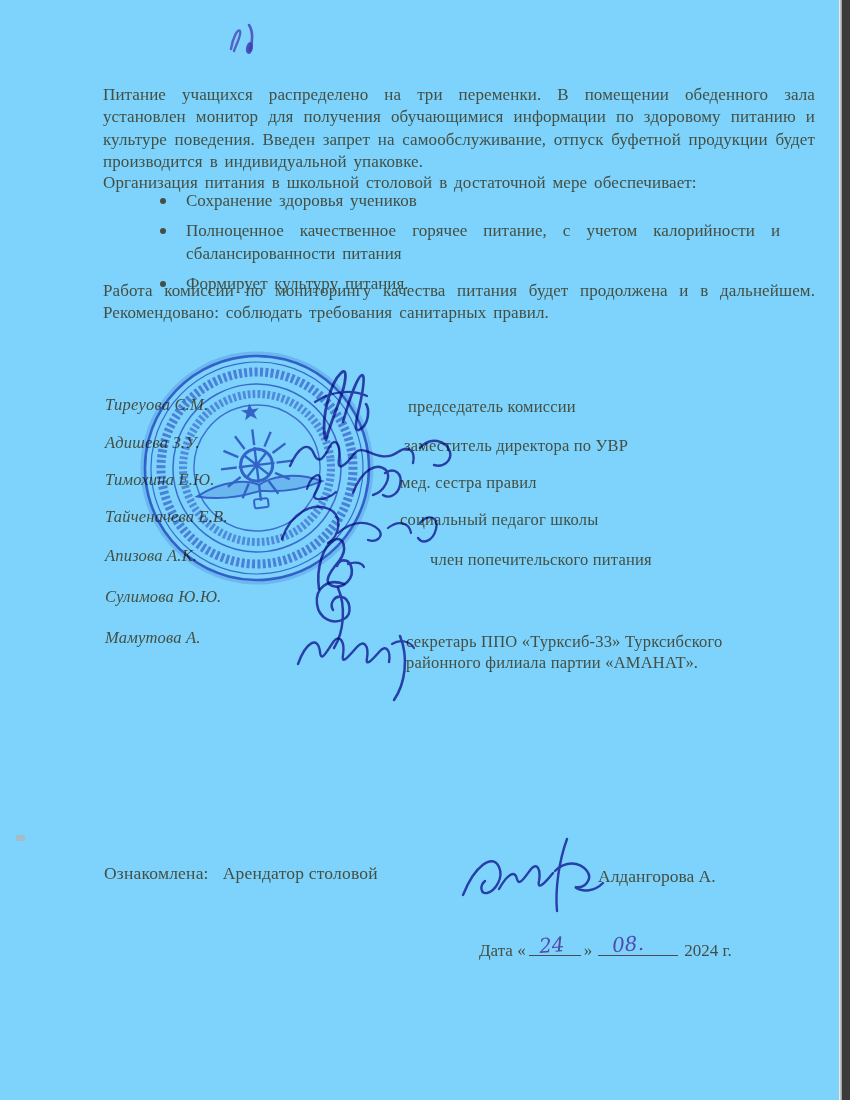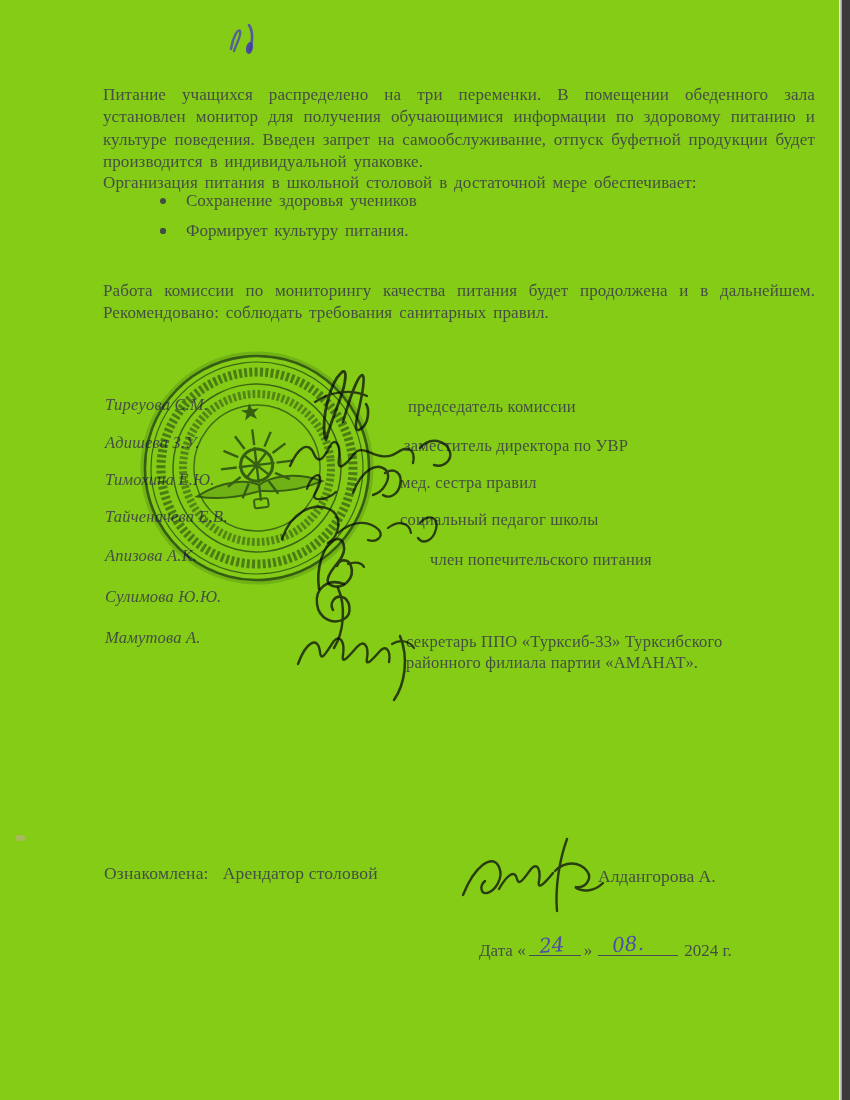--- a/index.html
+++ b/index.html
@@ -1,19 +1,19 @@
 <!DOCTYPE html>
 <html><head>
 <meta charset="utf-8">
 <style>
   html,body{margin:0;padding:0;background:#e9e9e9;}
   .page{
     position:relative;
     width:850px;height:1100px;
-    background:#84cc16;
+    background:#7dd3fc;
     overflow:hidden;
     font-family:"Liberation Serif", serif;
     color:#444f43;
   }
   
   .edge-band{position:absolute;top:0;right:0;width:8px;height:1100px;background:#3b3b3b;}
   .edge-band-soft{position:absolute;top:0;right:8px;width:3px;height:1100px;background:linear-gradient(to right,#fcfbf8,#8f8f8f);}
   .speck{position:absolute;left:16px;top:835px;width:9px;height:6px;background:#c7aa9d;opacity:.55;border-radius:2px;}
 
   .body-text{
@@ -63,21 +63,21 @@
     <path d="M9,31 C11,19 16,10 18,13 C20,16 14,27 12,33" fill="none" stroke="#4946b5" stroke-width="2.4" opacity="0.8" stroke-linecap="round"></path>
     <path d="M27,7 C31,13 31,23 28,32" fill="none" stroke="#4946b5" stroke-width="2.6" opacity="0.85" stroke-linecap="round"></path>
     <ellipse cx="27.5" cy="30" rx="3.4" ry="6" fill="#4038b0" opacity="0.85" transform="rotate(12 27.5 30)"></ellipse>
   </svg>
 
   <div class="body-text p1">Питание учащихся распределено на три переменки. В помещении обеденного зала установлен монитор для получения обучающимися информации по здоровому питанию и культуре поведения. Введен запрет на самообслуживание, отпуск буфетной продукции будет производится в индивидуальной упаковке.</div>
   <div class="body-text p2">Организация питания в школьной столовой в достаточной мере обеспечивает:</div>
 
   <ul class="bullets">
     <li><span class="dot"></span><span>Сохранение здоровья учеников</span></li>
-    <li><span class="dot"></span></li>
+    <li><span class="dot"></span><span>Полноценное качественное горячее питание, с учетом калорийности и сбалансированности питания</span></li>
     <li><span class="dot"></span><span>Формирует культуру питания.</span></li>
   </ul>
 
   <div class="body-text p3">Работа комиссии по мониторингу качества питания будет продолжена и в дальнейшем. Рекомендовано: соблюдать требования санитарных правил.</div>
 
   <div class="sig-row" style="left:105px;top:395px;">
     <span class="sig-name">Тиреуова С.М.</span></div>
   <div class="sig-title" style="left:408px;top:397px;">председатель комиссии</div>
 
   <div class="sig-row" style="left:105px;top:433px;">

